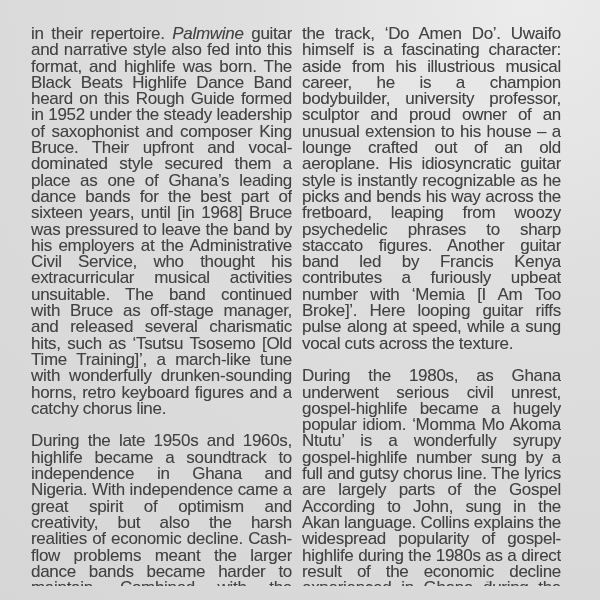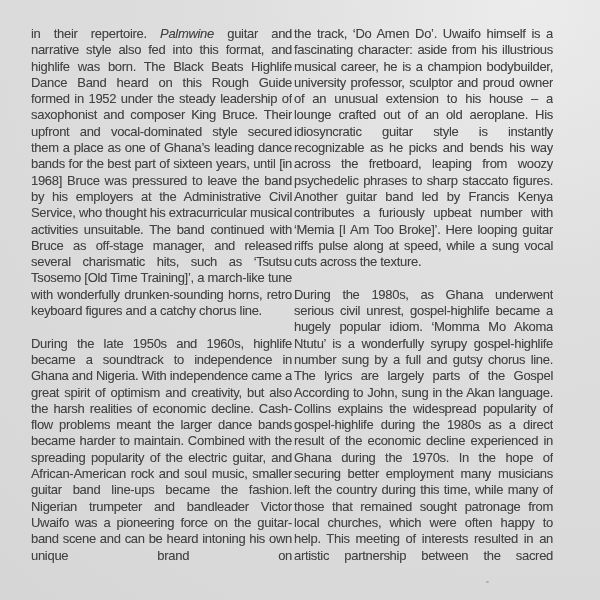--- a/index.html
+++ b/index.html
@@ -23,28 +23,28 @@
     position: relative;
     width: 600px;
     height: 600px;
   }
   .column {
     position: absolute;
     top: 26px;
     bottom: 14px;
     overflow: hidden;
     color: var(--text);
-    font-size: 13px;
+    font-size: 17px;
     line-height: 16.3px;
     letter-spacing: -0.3px;
     text-align: justify;
     text-shadow: 0 0 0.5px rgba(80,80,80,0.35);
   }
   .col-left  { left: 31px;  width: 261px; }
-  .col-right { left: 294px; width: 259px; }
+  .col-right { left: 302px; width: 259px; }
   p.para {
     margin: 0 0 16.3px 0;
     padding: 0;
   }
   p.para.cont {
     text-align-last: justify;
   }
   .it { font-style: italic; }
   .speck {
     position: absolute;

